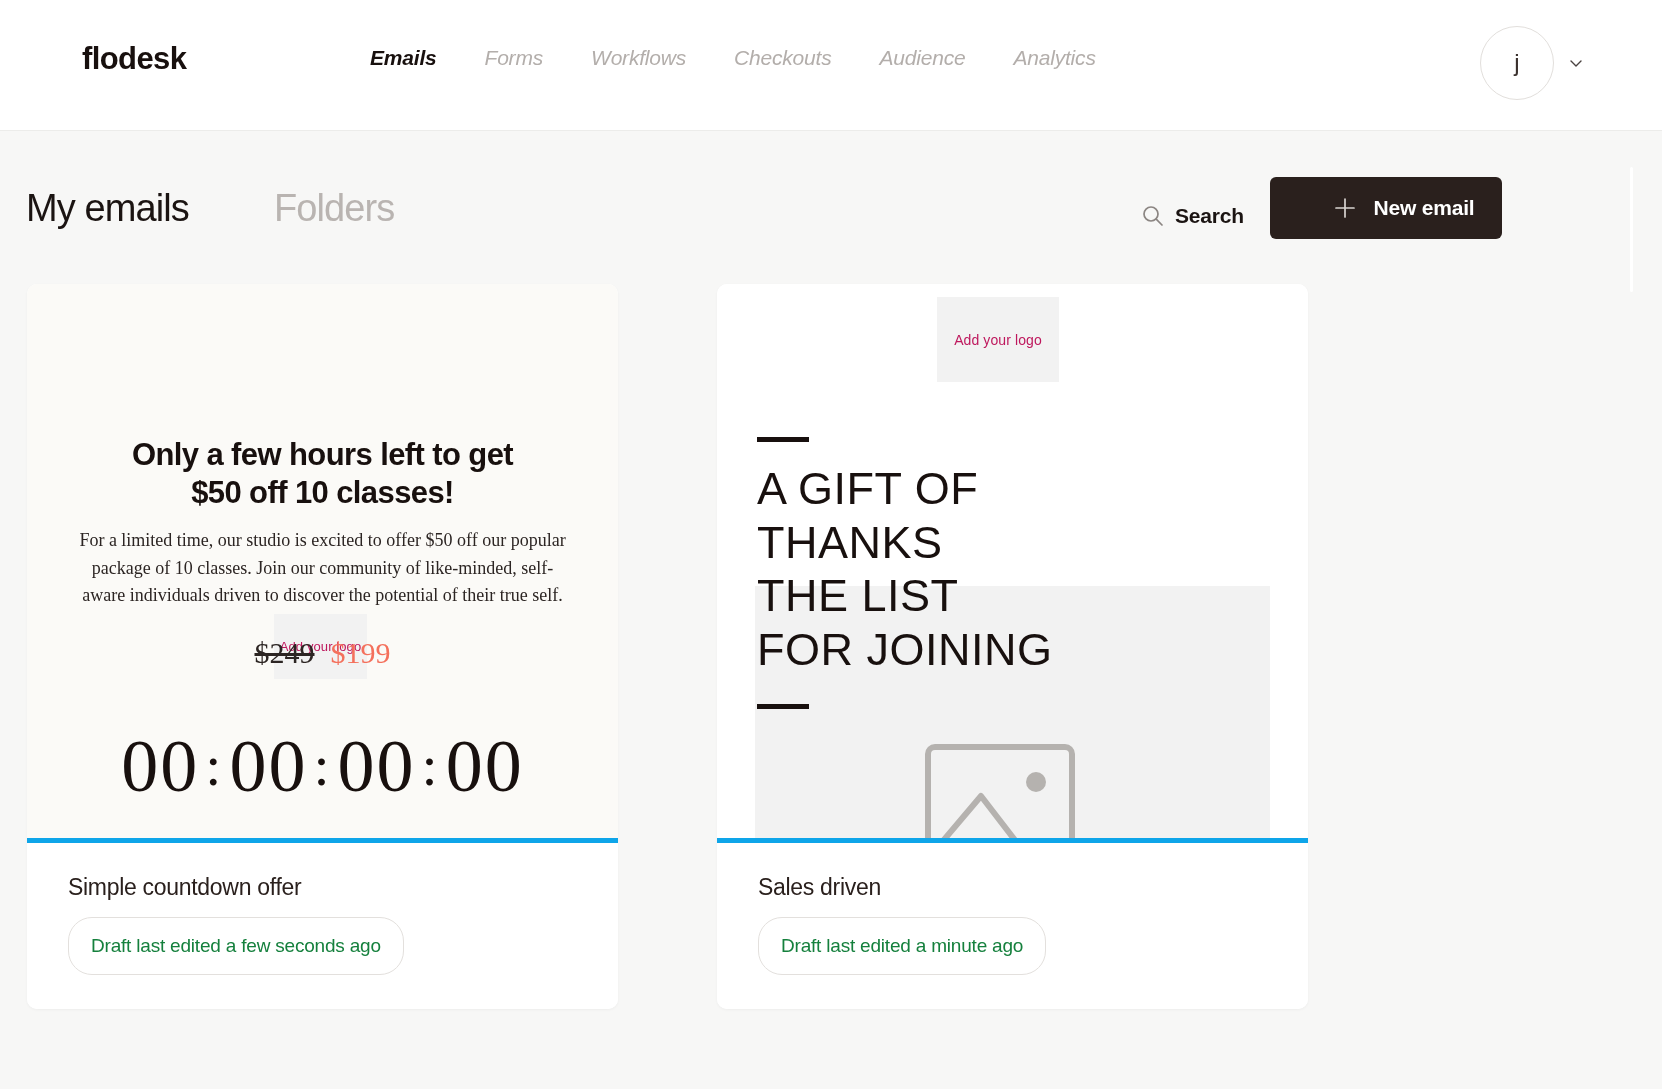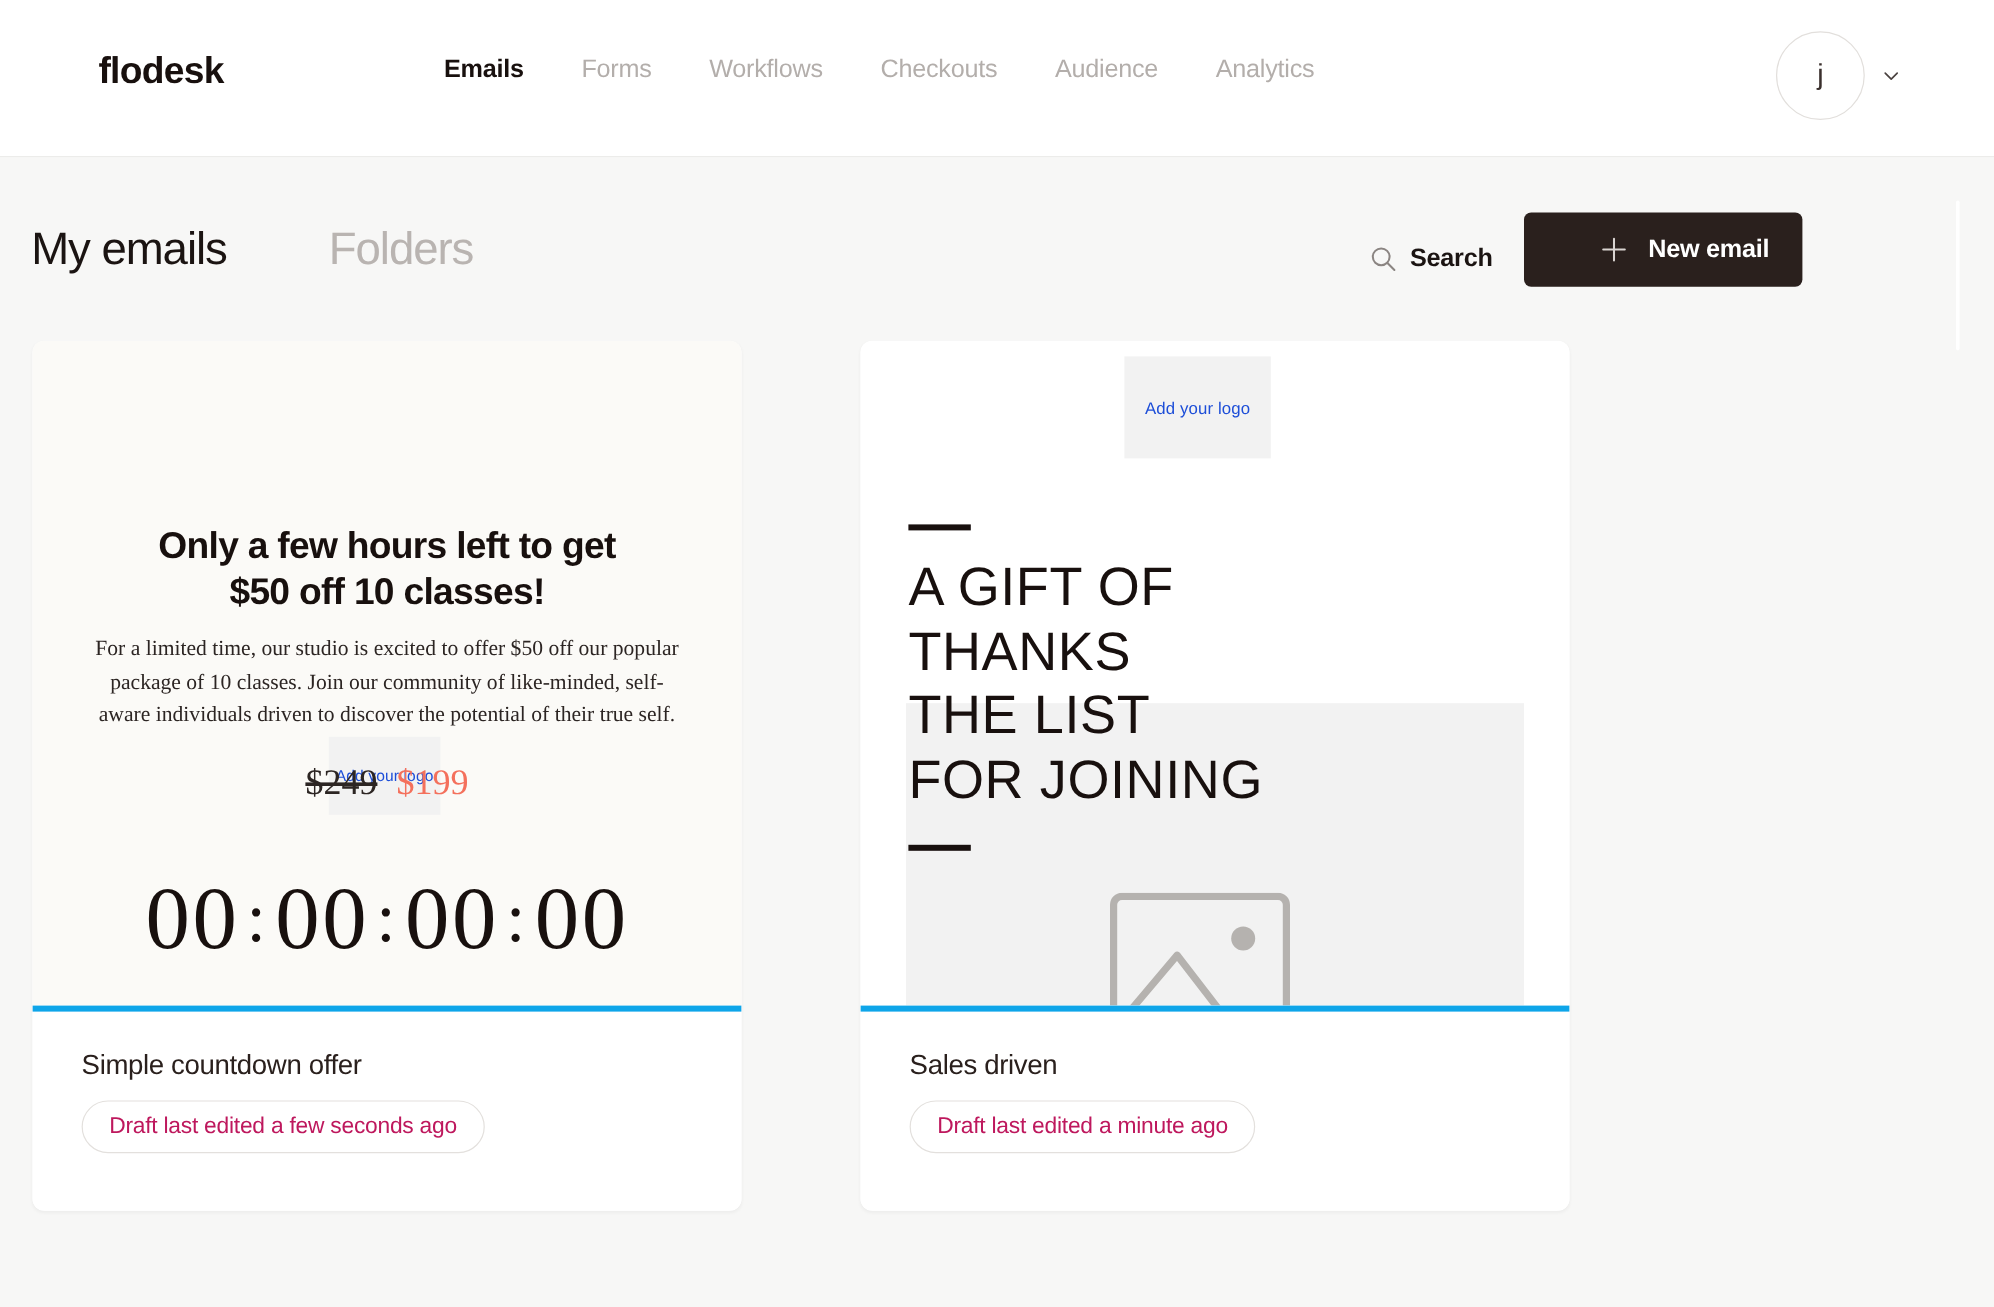--- a/index.html
+++ b/index.html
@@ -38,20 +38,21 @@
     align-items: center;
     gap: 0px;
   }
   .nav-link {
     font-size: 21px;
     color: #b3aeab;
     padding: 0 24px;
     letter-spacing: -0.2px;
     cursor: pointer;
     white-space: nowrap;
+    font-style: italic;
   }
   .nav-link:first-child { padding-left: 0; }
   .nav-link.active { color: #18100e; font-weight: 700; }
 
   .avatar-wrap {
     position: absolute;
     right: 78px;
     top: 26px;
     display: flex;
     align-items: center;
@@ -211,41 +212,41 @@
   .card-name {
     position: absolute;
     left: 41px; top: 31px;
     font-size: 23px;
     color: #2a201d;
     letter-spacing: -0.3px;
   }
   .status-pill {
     position: absolute;
     left: 41px; top: 74px;
-    height: 44px;
+    height: 58px;
     border: 1px solid #e3e0dd;
     border-radius: 24px;
     display: inline-flex;
     align-items: center;
     padding: 0 22px;
     font-size: 19px;
-    color: #be185d;
+    color: #15803d;
     letter-spacing: -0.2px;
     cursor: pointer;
   }
 
   
   .logo-ph {
     position: absolute;
     background: #f2f2f2;
     display: flex;
     align-items: center;
     justify-content: center;
     font-size: 13px;
-    color: #1d4ed8;
+    color: #be185d;
     letter-spacing: 0.1px;
   }
   .e1-logo { left: 247px; top: 330px; width: 93px; height: 65px; }
 
   .e1-head {
     position: absolute;
     left: 40px; top: 152px;
     width: 511px;
     text-align: center;
     font-size: 31px;

